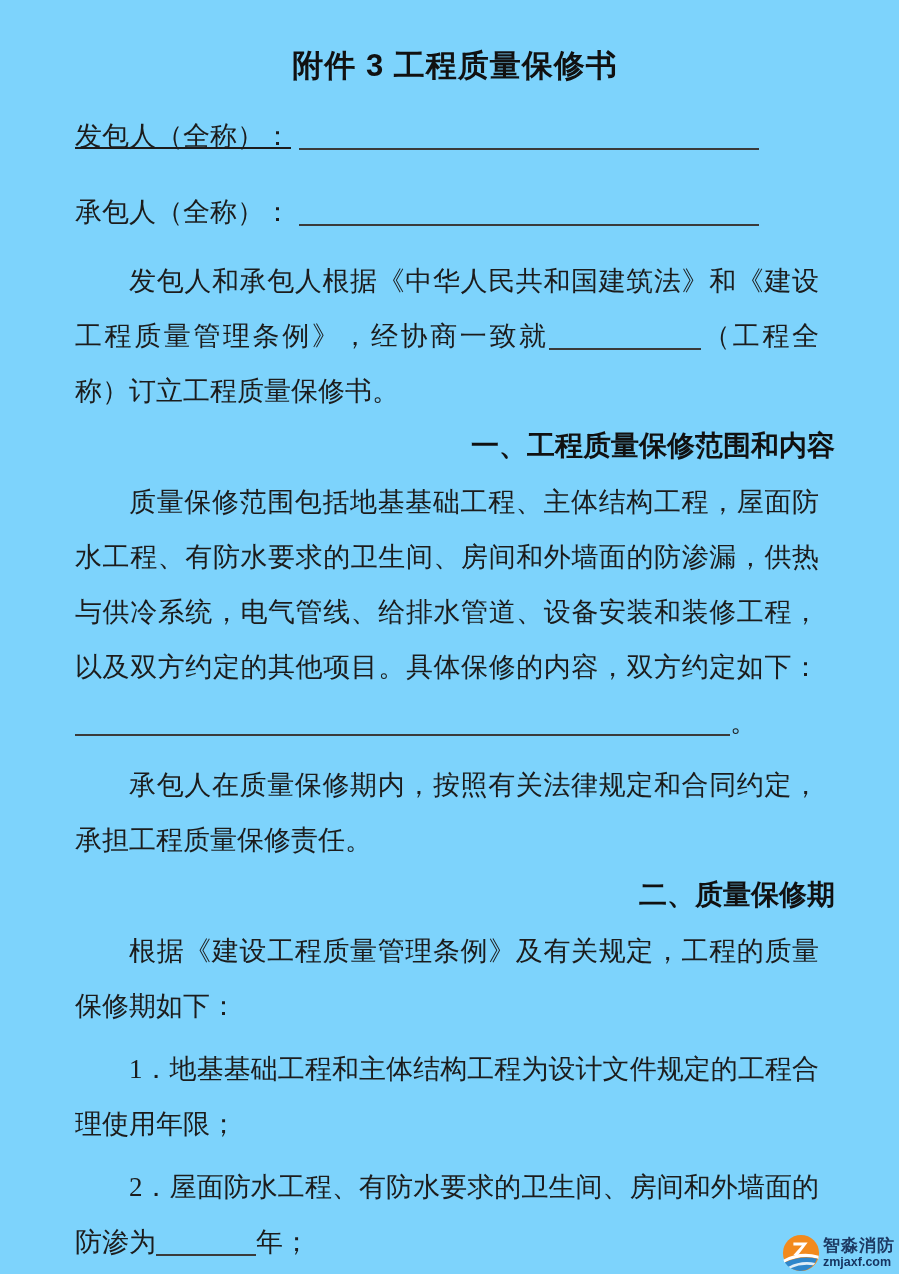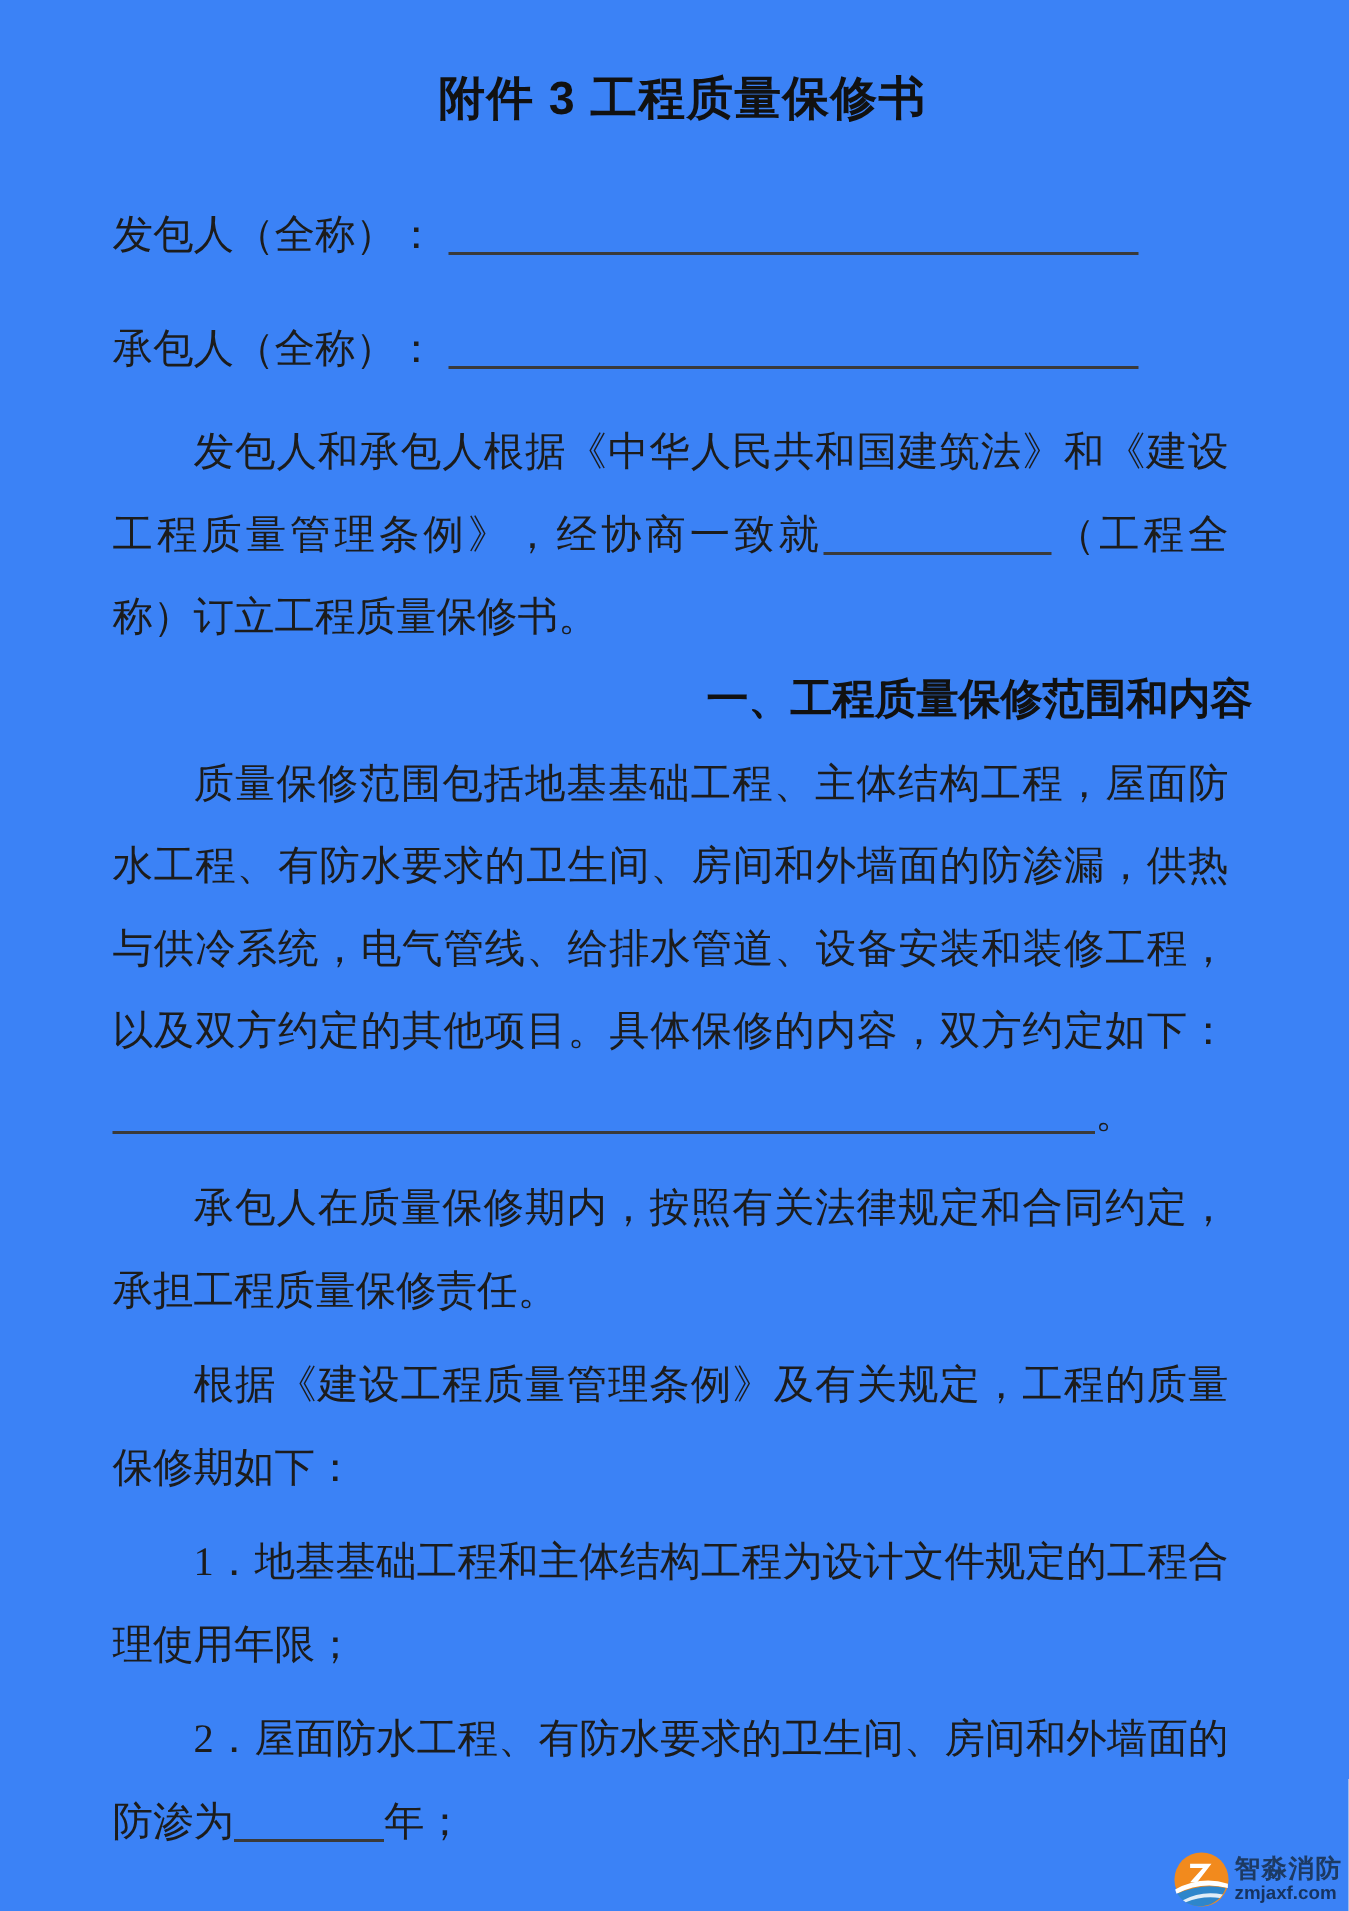--- a/index.html
+++ b/index.html
@@ -5,21 +5,21 @@
   html, body {
     margin: 0;
     padding: 0;
     background: #e8e8e8;
   }
   .page {
     position: relative;
     width: 899px;
     height: 1274px;
     margin: 0 auto;
-    background: #3b82f6;
+    background: #7dd3fc;
     box-sizing: border-box;
     padding: 46px 64px 0 75px;
     overflow: hidden;
     color: #1c1c1c;
     font-family: "Liberation Serif", serif;
   }
   .doc-title {
     margin: 0;
     font-family: "Liberation Sans", sans-serif;
     font-weight: bold;
@@ -27,21 +27,21 @@
     line-height: 40px;
     text-align: center;
     letter-spacing: 1px;
     color: #111111;
   }
   .field-line {
     font-size: 27px;
     line-height: 36px;
     white-space: nowrap;
   }
-  .field-line.first { margin-top: 52px; }
+  .field-line.first { margin-top: 32px; text-decoration: underline; }
   .field-line.second { margin-top: 40px; }
   .para {
     margin: 8px 16px 0 0;
     font-size: 27px;
     line-height: 55px;
     text-align: justify;
     text-align-last: left;
     text-indent: 2em;
     word-break: break-all;
   }
@@ -111,20 +111,21 @@
   </p>
 
   <h2 class="sec-heading">一、工程质量保修范围和内容</h2>
 
   <p class="para">
     <span>质量保修范围包括地基基础工程、主体结构工程，屋面防水工程、有防水要求的卫生间、房间和外墙面的防渗漏，供热与供冷系统，电气管线、给排水管道、设备安装和装修工程，以及双方约定的其他项目。具体保修的内容，双方约定如下：</span><span class="blank blank-content"></span><span>。</span>
   </p>
 
   <p class="para">承包人在质量保修期内，按照有关法律规定和合同约定，承担工程质量保修责任。</p>
 
+  <h2 class="sec-heading">二、质量保修期</h2>
 
   <p class="para">根据《建设工程质量管理条例》及有关规定，工程的质量保修期如下：</p>
 
   <p class="para">1．地基基础工程和主体结构工程为设计文件规定的工程合理使用年限；</p>
 
   <p class="para">
     <span>2．屋面防水工程、有防水要求的卫生间、房间和外墙面的防渗为</span><span class="blank blank-years"></span><span>年；</span>
   </p>
 
   <div class="watermark">

